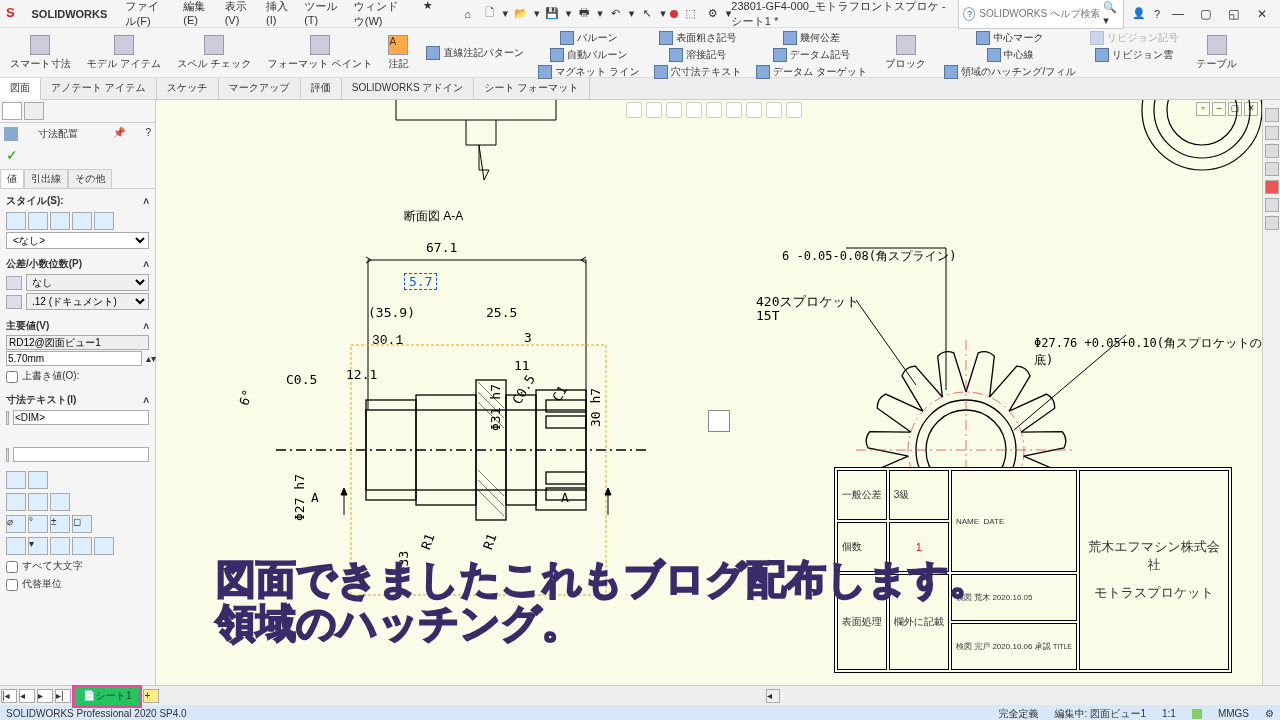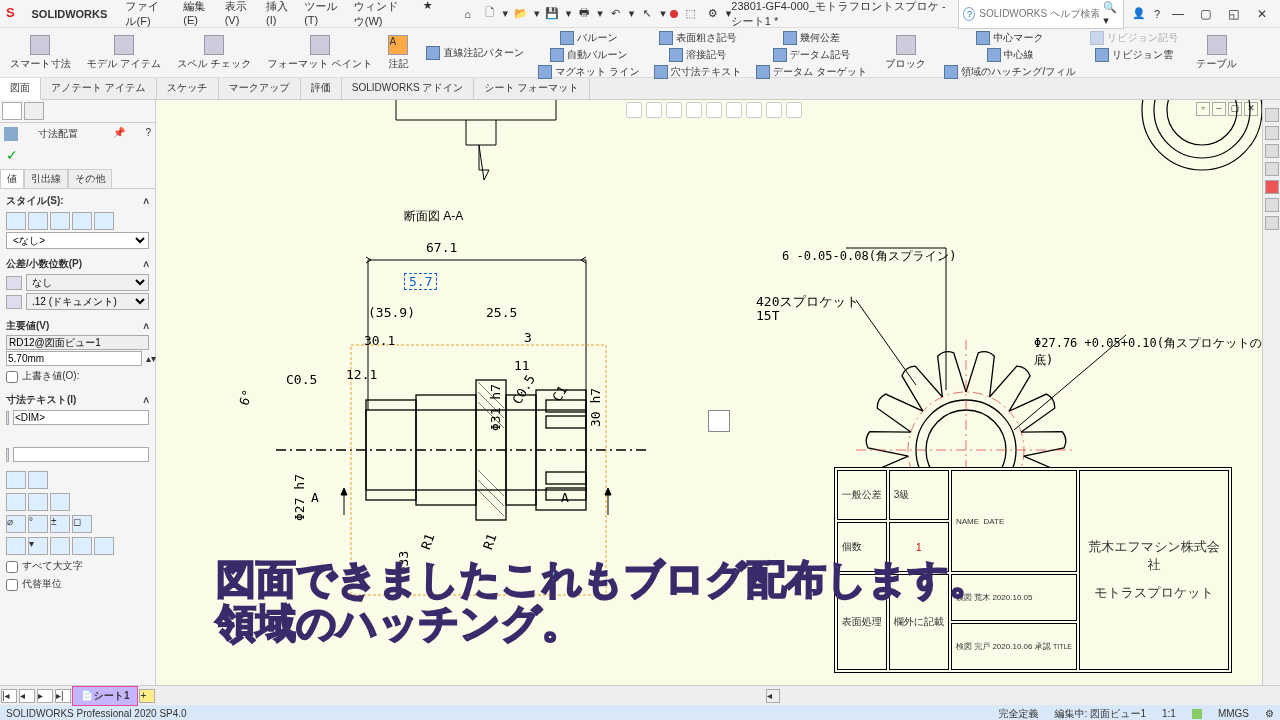--- a/index.html
+++ b/index.html
@@ -49,21 +49,21 @@
 .field-row input,.field-row select{flex:1;border:1px solid #aaa;font-size:10px;padding:1px;}
 .canvas{flex:1;background:#fbfce8;position:relative;overflow:hidden;}
 .viewtools{position:absolute;top:2px;left:470px;display:flex;gap:4px;}
 .viewtools .vt{width:16px;height:16px;background:#fff;border:1px solid #ccc;cursor:pointer;border-radius:2px;}
 .mdi-btns{position:absolute;top:2px;right:4px;display:flex;gap:2px;}
 .mdi-btns span{width:14px;height:14px;border:1px solid #aaa;cursor:pointer;text-align:center;font-size:9px;}
 .right-toolbar{width:18px;background:#f0f0f0;border-left:1px solid #ccc;display:flex;flex-direction:column;gap:4px;padding-top:8px;align-items:center;}
 .right-toolbar .rt{width:14px;height:14px;background:#ddd;border:1px solid #aaa;cursor:pointer;}
 .bottom-tabs{height:20px;background:#eee;display:flex;align-items:center;border-top:1px solid #ccc;font-size:10px;}
 .bottom-tabs .navbtn{width:16px;height:14px;border:1px solid #aaa;background:#fff;margin:0 1px;cursor:pointer;}
-.bottom-tabs .sheet{padding:2px 8px;background:#c4b5fd;border:1px solid #ec4899;cursor:pointer;font-weight:bold;}
+.bottom-tabs .sheet{padding:2px 8px;background:#22c55e;border:3px solid #ec4899;cursor:pointer;}
 .status{height:17px;background:#d8e8f8;display:flex;align-items:center;font-size:10px;padding:0 6px;gap:16px;}
 .status .spacer{margin-left:auto;}
 .overlay-text{position:absolute;left:60px;bottom:40px;font-size:40px;font-weight:900;color:#6dd6d6;-webkit-text-stroke:2px #3a2a6a;line-height:1.1;font-family:"Arial Black",sans-serif;z-index:10;text-shadow:0 0 2px #fff;}
 .overlay-text .line{white-space:nowrap;}
 
 .draw-label{position:absolute;font-size:11px;color:#000;}
 .dim{position:absolute;font-size:13px;color:#000;font-family:monospace;}
 .dim.blue{color:#1060d0;}
 svg{position:absolute;}
 .titleblock{position:absolute;right:30px;bottom:12px;border:1px solid #000;background:#fbfce8;font-size:10px;}
@@ -422,21 +422,21 @@
           <path d="M125 395 L131 395 L128 388 Z" fill="#000"></path>
         <line x1="392" y1="395" x2="392" y2="415"></line>
           <path d="M389 395 L395 395 L392 388 Z" fill="#000"></path>
       </g>
     </svg>
 
     <div class="dim" style="left:270px;top:140px;">67.1</div>
     <div class="dim blue" style="left:248px;top:173px;border:1px dashed #1060d0;padding:0 4px;">5.7</div>
     <div class="dim" style="left:212px;top:205px;">(35.9)</div>
     <div class="dim" style="left:330px;top:205px;">25.5</div>
-    <div class="dim" style="left:208px;top:233px;">30.1</div>
+    <div class="dim" style="left:216px;top:233px;font-family:Liberation Mono, monospace;">30.1</div>
     <div class="dim" style="left:368px;top:230px;">3</div>
     <div class="dim" style="left:190px;top:267px;">12.1</div>
     <div class="dim" style="left:358px;top:258px;">11</div>
     <div class="dim" style="left:316px;top:300px;transform:rotate(-90deg);">Φ31 h7</div>
     <div class="dim" style="left:420px;top:300px;transform:rotate(-90deg);">30 h7</div>
     <div class="dim" style="left:120px;top:390px;transform:rotate(-90deg);">Φ27 h7</div>
     <div class="dim" style="left:236px;top:455px;transform:rotate(-90deg);">Φ33</div>
     <div class="dim" style="left:130px;top:272px;">C0.5</div>
     <div class="dim" style="left:352px;top:282px;transform:rotate(-60deg);">C0.5</div>
     <div class="dim" style="left:396px;top:286px;transform:rotate(-60deg);">C1</div>

